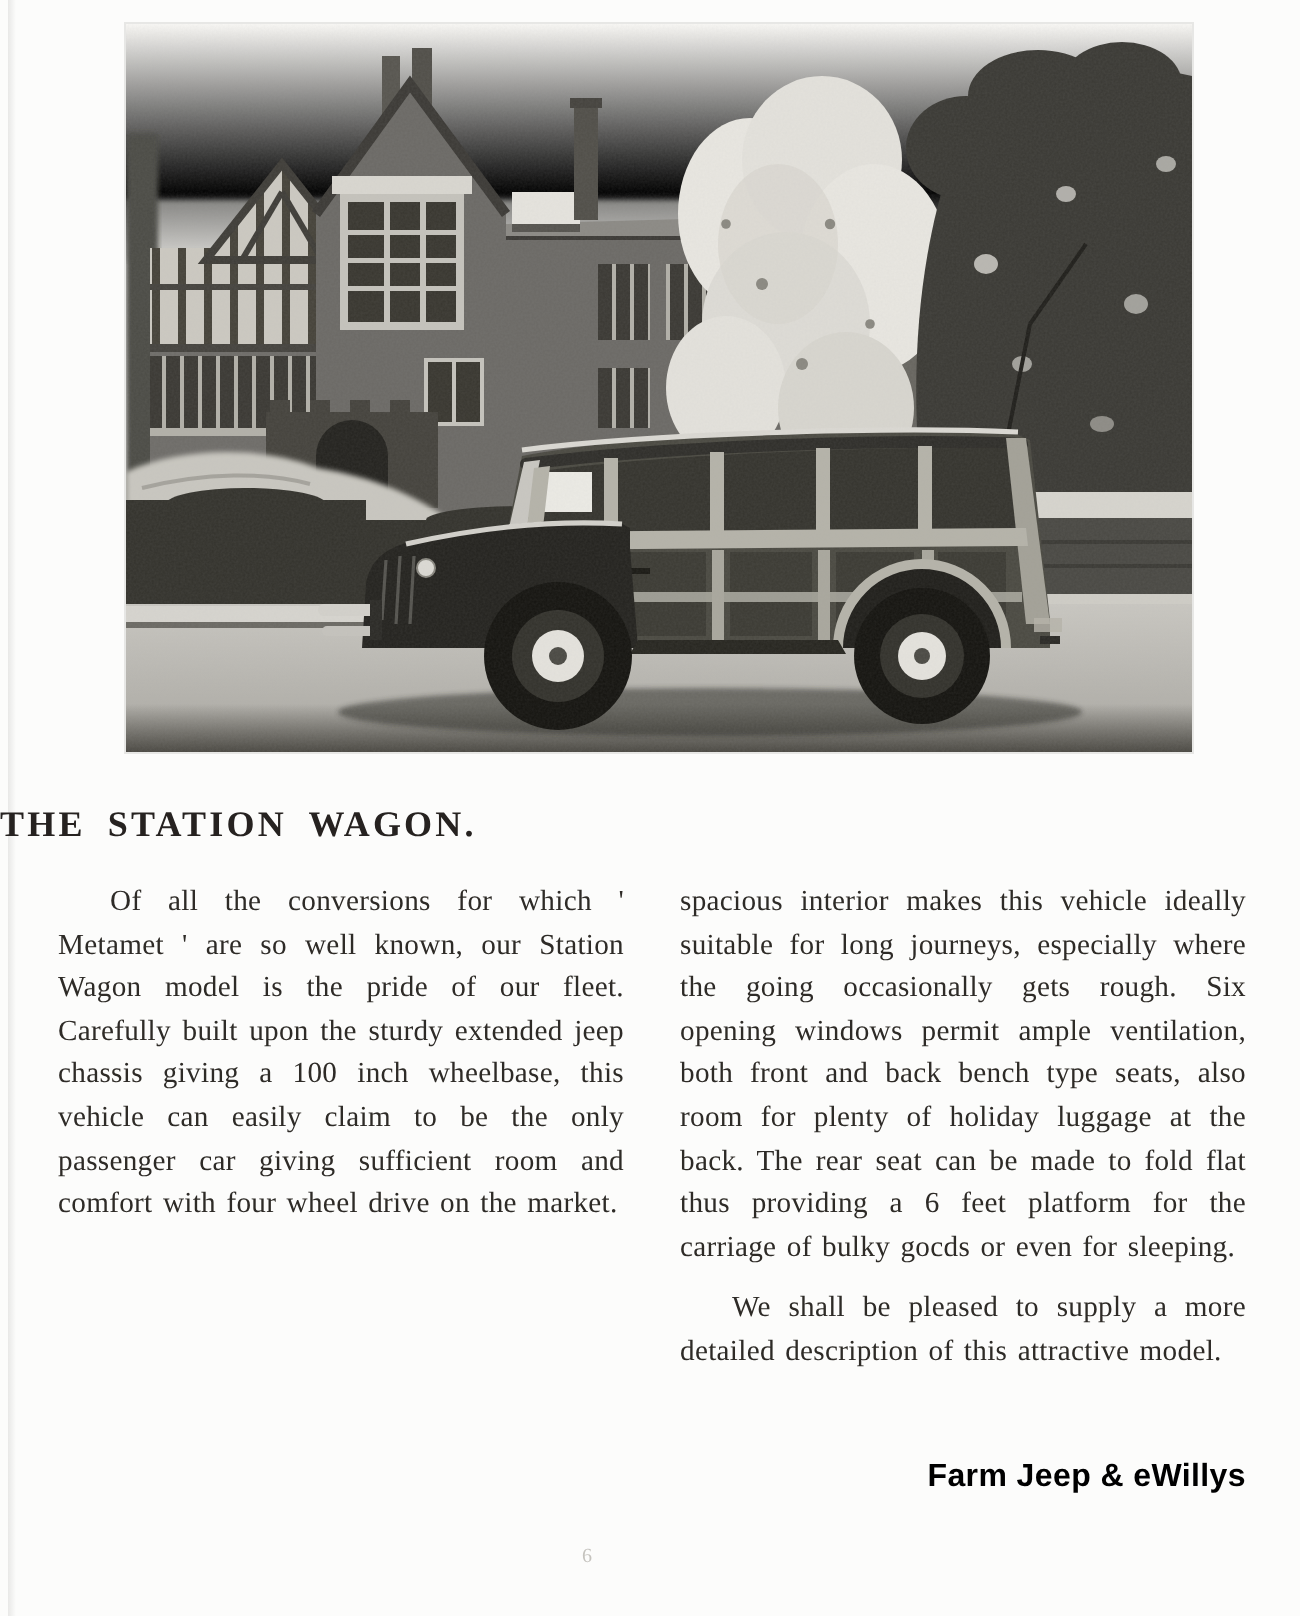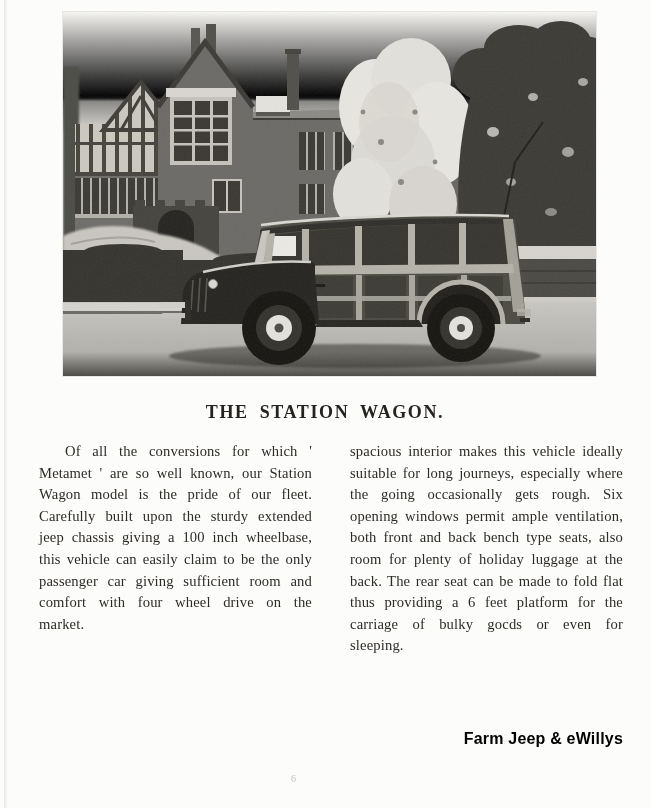--- a/index.html
+++ b/index.html
@@ -13,36 +13,36 @@
     background:linear-gradient(to right, rgba(60,58,54,0.10), rgba(60,58,54,0));
   }
   .photo-frame{
     position:absolute;left:63px;top:12px;width:533px;height:364px;
     outline:1px solid rgba(50,48,44,0.10);
     background:#efeeea;
   }
   .photo-frame svg{display:block;width:533px;height:364px;}
   .page-title{
     position:absolute;top:402px;left:0;width:650px;
-    text-align:center;
+    text-align:left;
     font-size:18px;font-weight:bold;color:#262220;
     letter-spacing:1.6px;word-spacing:5px;
   }
   .columns{
     position:absolute;top:441px;left:27px;width:596px;
     display:flex;gap:26px;
   }
   .col{
     width:285px;
     font-size:14.6px;line-height:21.6px;
     color:#2e2b27;
     text-align:justify;
     word-spacing:1.4px;letter-spacing:0.15px;
   }
-  .col p{margin:0 0 9px 12px;}
+  .col p{margin:0 0 9px 2px;}
   .col p.indent{text-indent:26px;}
   .watermark{
     position:absolute;top:730px;right:27px;
     font-family:"Liberation Sans", sans-serif;
     font-size:16px;font-weight:700;color:#000;
     letter-spacing:0.2px;
     padding-left:21px;
   }
   .page-number{
     position:absolute;top:773px;left:291px;
@@ -278,18 +278,19 @@
 </div>
 
 <div class="page-title">THE STATION WAGON.</div>
 
 <div class="columns">
   <div class="col">
     <p class="indent">Of all the conversions for which ' Metamet ' are so well known, our Station Wagon model is the pride of our fleet.  Carefully built upon the sturdy extended jeep chassis giving a 100 inch wheelbase, this vehicle can easily claim to be the only passenger car giving sufficient room and comfort with four wheel drive on the market.</p>
   </div>
   <div class="col">
     <p>spacious interior makes this vehicle ideally suitable for long journeys, especially where the going occasionally gets rough.  Six opening windows permit ample ventilation, both front and back bench type seats, also room for plenty of holiday luggage at the back.  The rear seat can be made to fold flat thus providing a 6 feet platform for the carriage of bulky gocds or even for sleeping.</p>
+    <p class="indent">We shall be pleased to supply a more detailed description of this attractive model.</p>
   </div>
 </div>
 
 <div class="watermark">Farm Jeep &amp; eWillys</div>
 
 <div class="page-number">6</div>
 
 </body></html>

